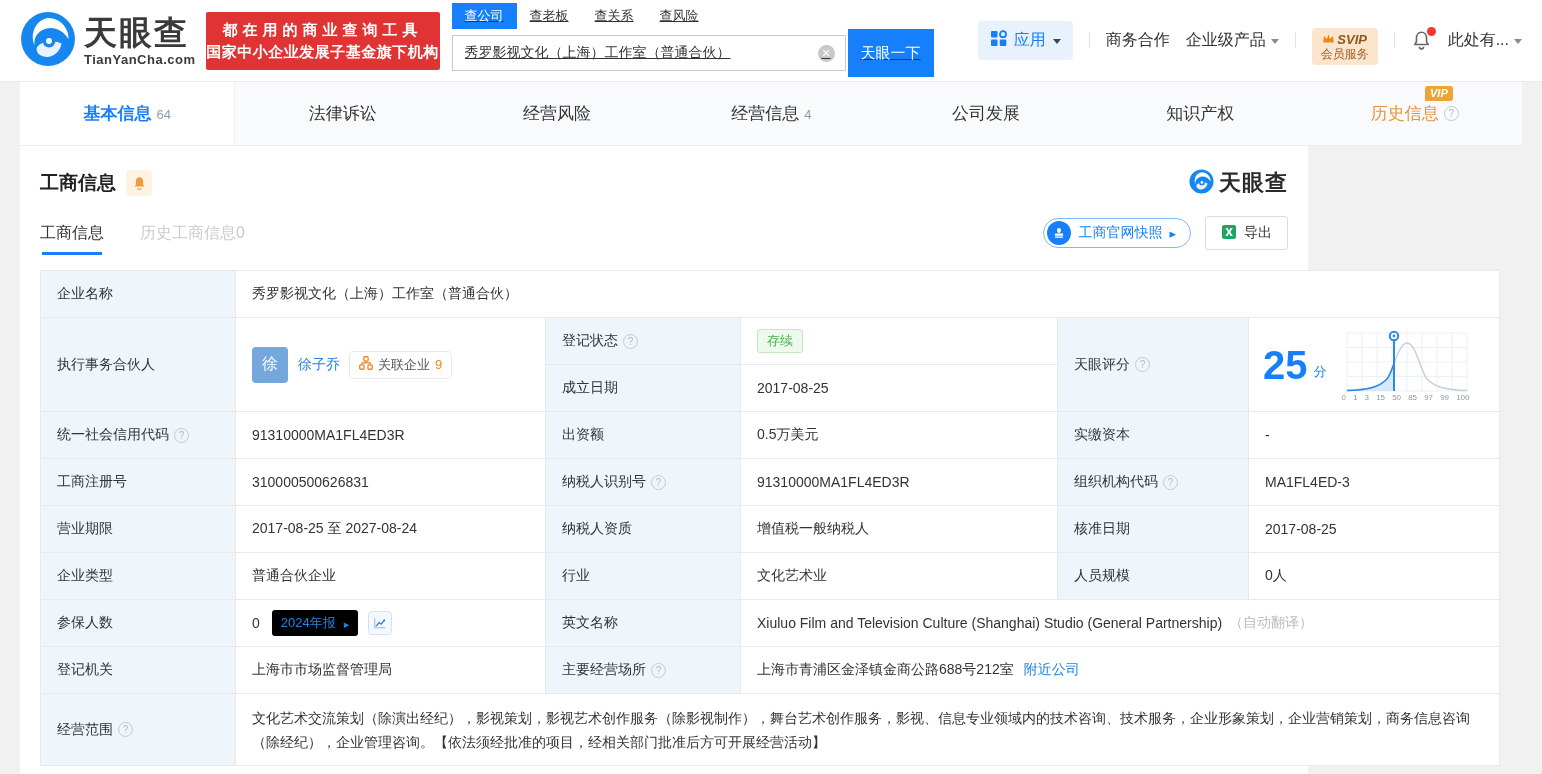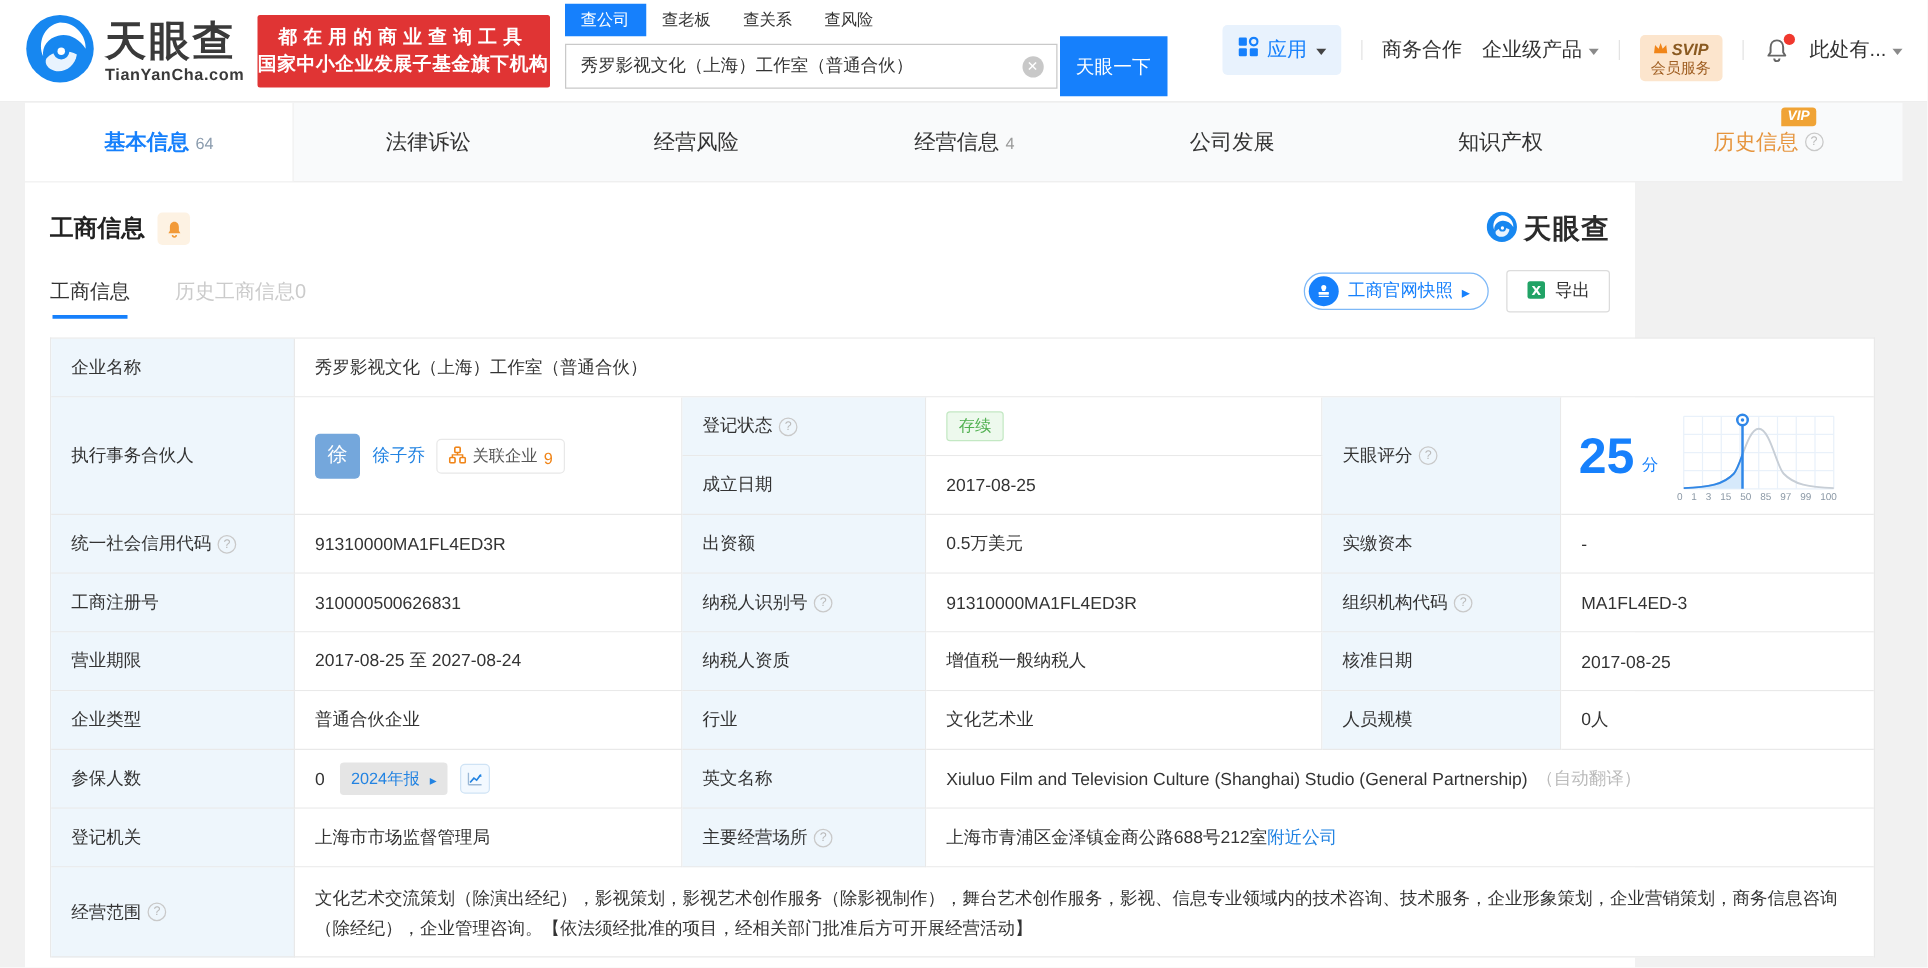--- a/index.html
+++ b/index.html
@@ -12,21 +12,21 @@
   .site-header{position:absolute;top:0;left:0;width:1542px;height:82px;background:#fff;
     border-bottom:1px solid #e9e9e9;display:flex;align-items:center;padding:0 20px;z-index:5;}
   .logo{display:flex;align-items:center;gap:8px;cursor:pointer;}
   .logo-text{display:flex;flex-direction:column;line-height:1;}
   .logo-title{font-size:33px;font-weight:bold;color:#3a3a3a;letter-spacing:2px;}
   .logo-domain{font-size:13px;font-weight:bold;color:#3a3a3a;margin-top:4px;letter-spacing:.5px;}
   .promo{margin-left:10px;background:#e03434;color:#fff;width:234px;height:58px;border-radius:2px;
     display:flex;flex-direction:column;justify-content:center;align-items:center;line-height:1.45;}
   .promo-line1{font-size:15px;font-weight:bold;letter-spacing:5px;}
   .promo-line2{font-size:15px;font-weight:bold;letter-spacing:.5px;}
-  .search-block{margin-left:12px;display:flex;flex-direction:column;}
+  .search-block{margin-left:12px;display:flex;flex-direction:column;text-decoration:underline;}
   .search-tabs{display:flex;align-items:flex-end;height:25px;font-size:13px;}
   .search-tab{padding:4px 13px;color:#333;cursor:pointer;}
   .search-tab.active{background:#1680fc;color:#fff;}
   .search-row{display:flex;align-items:center;}
   .search-box{width:394px;height:36px;border:1px solid #c9c9c9;background:#fff;display:flex;align-items:center;padding:0 10px 0 12px;}
   .search-box input{flex:1;border:none;outline:none;font-size:14px;color:#333;font-family:inherit;background:transparent;}
   .clear-icon{width:17px;height:17px;border-radius:50%;background:#c8c8c8;color:#fff;display:flex;
     align-items:center;justify-content:center;font-size:11px;cursor:pointer;flex:none;}
   .clear-icon::before{content:"✕";}
   .search-btn{width:86px;height:48px;margin-left:2px;background:#1680fc;color:#fff;border:none;
@@ -89,32 +89,32 @@
   .cell.no-r{border-right:none;}
   .lbl{background:#eef6fc;gap:5px;}
   .val{background:#fff;}
   .span5{grid-column:2 / 7;}
   .span3{grid-column:4 / 7;}
   .rspan2{grid-row:span 2;}
   .wrap-cell{display:block;padding:12px 16px;line-height:24px;align-items:flex-start;}
   .avatar{width:36px;height:36px;border-radius:4px;background:#74a7dc;color:#fff;font-size:16px;
     display:flex;align-items:center;justify-content:center;flex:none;cursor:pointer;}
   .p-name{color:#2283e2;margin:0 9px 0 10px;cursor:pointer;}
-  .rel-badge{border:1px solid #e8e8e8;border-radius:4px;padding:4px 9px;display:flex;align-items:flex-end;
+  .rel-badge{border:1px solid #e8e8e8;border-radius:4px;padding:4px 9px;display:flex;align-items:center;
     gap:5px;font-size:13px;cursor:pointer;background:#fff;}
   .rel-label{color:#555;}
   .rel-count{color:#f08519;}
   .status-badge{background:#edf9ed;border:1px solid #c3e8c3;color:#52b152;font-size:13px;
     padding:2px 9px;border-radius:3px;}
-  .report-badge{background:#e5e5e5;color:#2283e2;font-size:13px;padding:4px 9px;border-radius:3px;
+  .report-badge{background:#000000;color:#2283e2;font-size:13px;padding:4px 9px;border-radius:3px;
     margin-left:12px;display:flex;align-items:center;gap:8px;cursor:pointer;}
   .report-badge .arr::before{content:"▸";font-size:11px;}
   .trend-chip{width:24px;height:24px;border:1px solid #cfe3f5;background:#f3f9ff;border-radius:4px;
     margin-left:10px;display:flex;align-items:center;justify-content:center;cursor:pointer;}
-  .nearby-link{color:#2283e2;margin-left:0;cursor:pointer;white-space:nowrap;}
+  .nearby-link{color:#2283e2;margin-left:10px;cursor:pointer;white-space:nowrap;}
   .auto-note{color:#bbb;margin-left:7px;}
   
   .score-cell{padding:0 8px 0 14px;gap:10px;}
   .score-num{font-size:40px;font-weight:bold;color:#1680fc;line-height:1;}
   .score-unit{font-size:13px;color:#1680fc;align-self:center;margin-top:14px;margin-left:-4px;}
   .score-chart{display:flex;flex-direction:column;width:140px;}
   .tick-row{display:flex;justify-content:space-between;width:128px;margin-left:5px;font-size:8px;
     color:#8c99a6;margin-top:-2px;}
 </style>
 </head>

